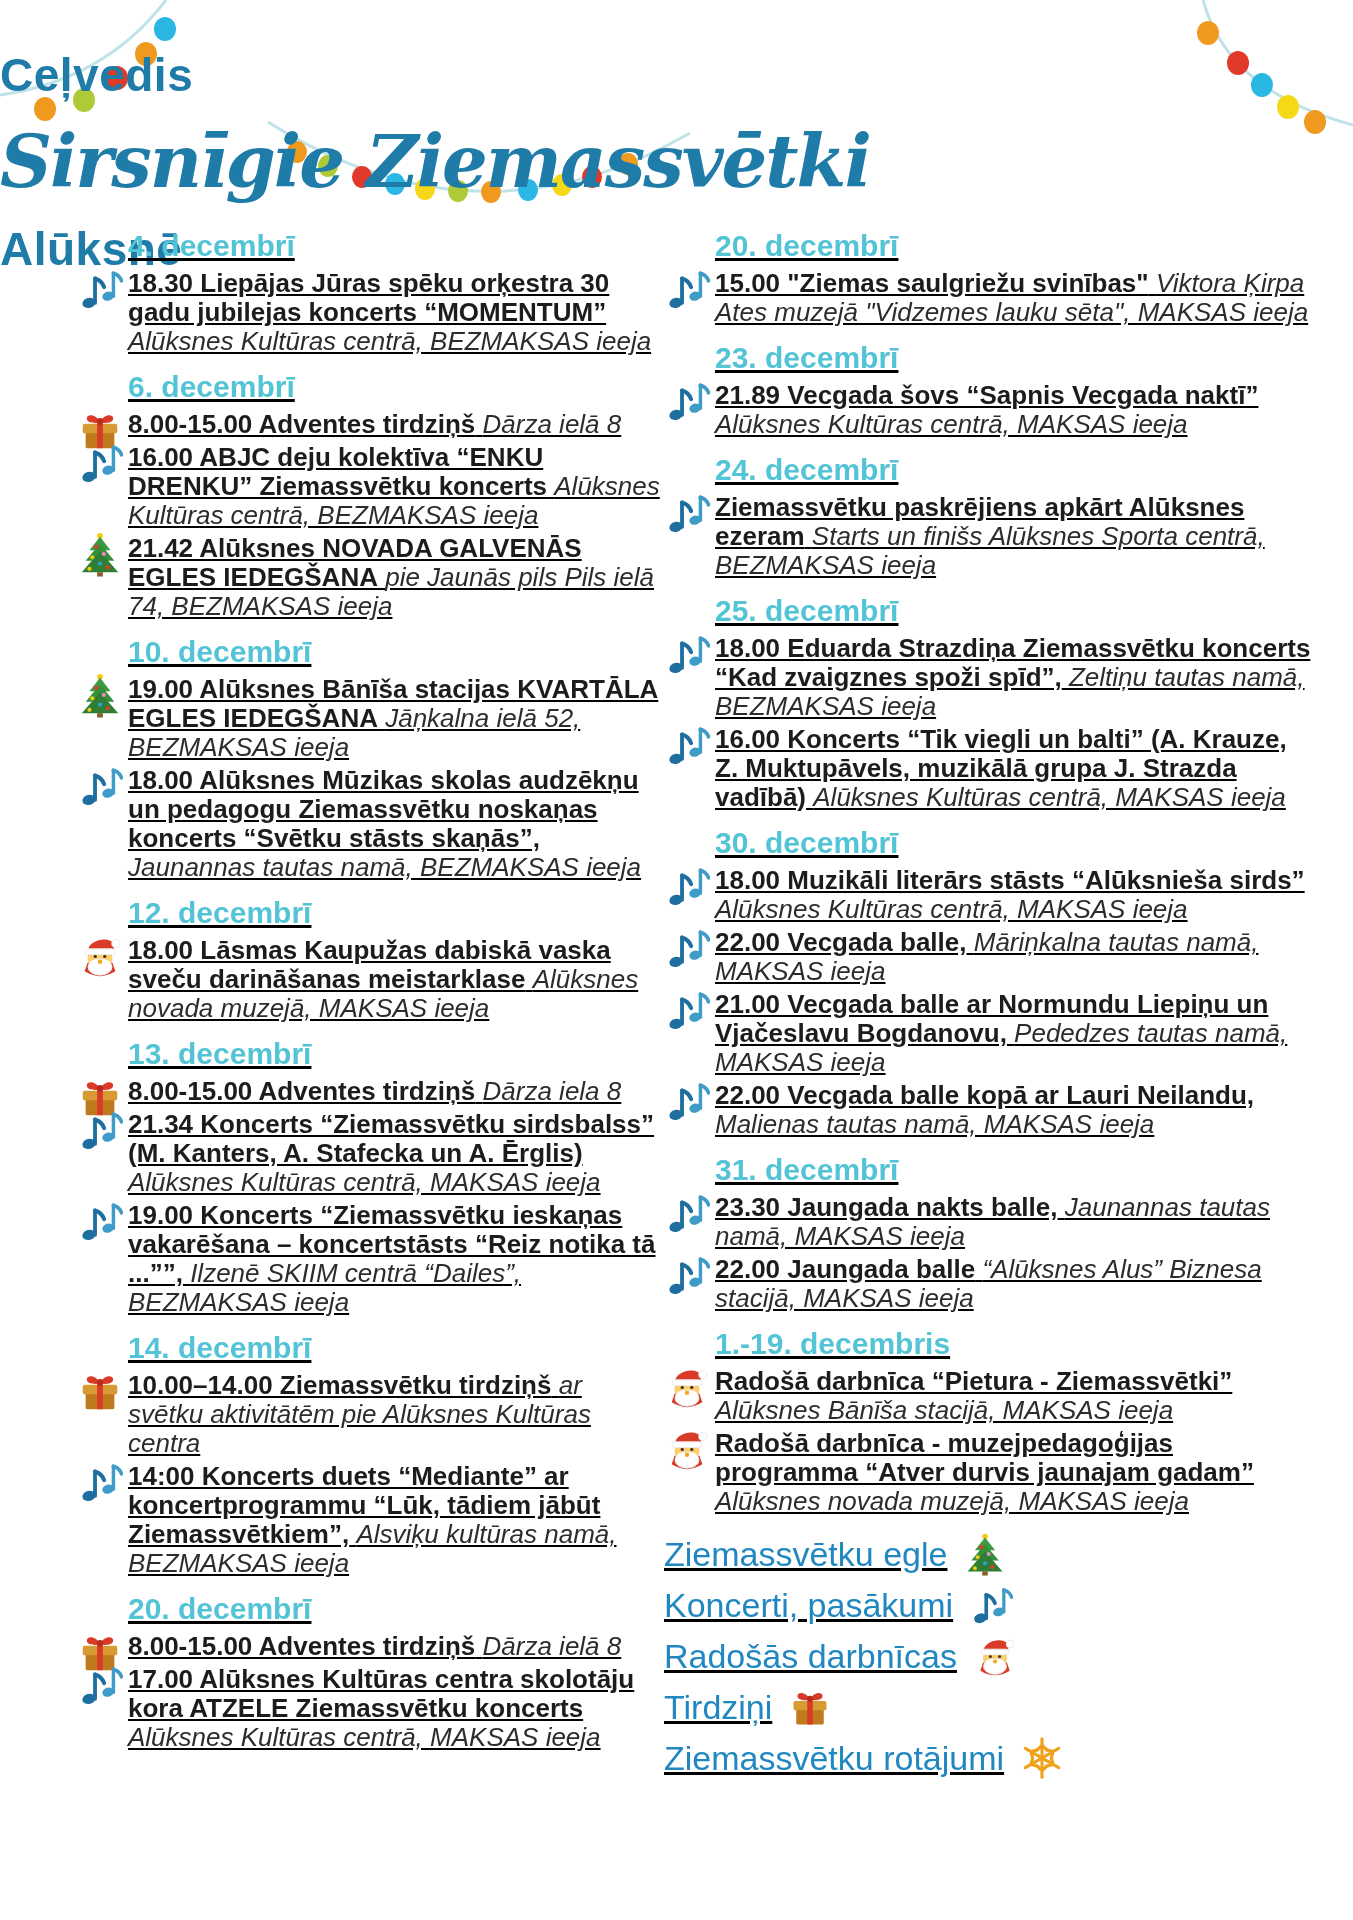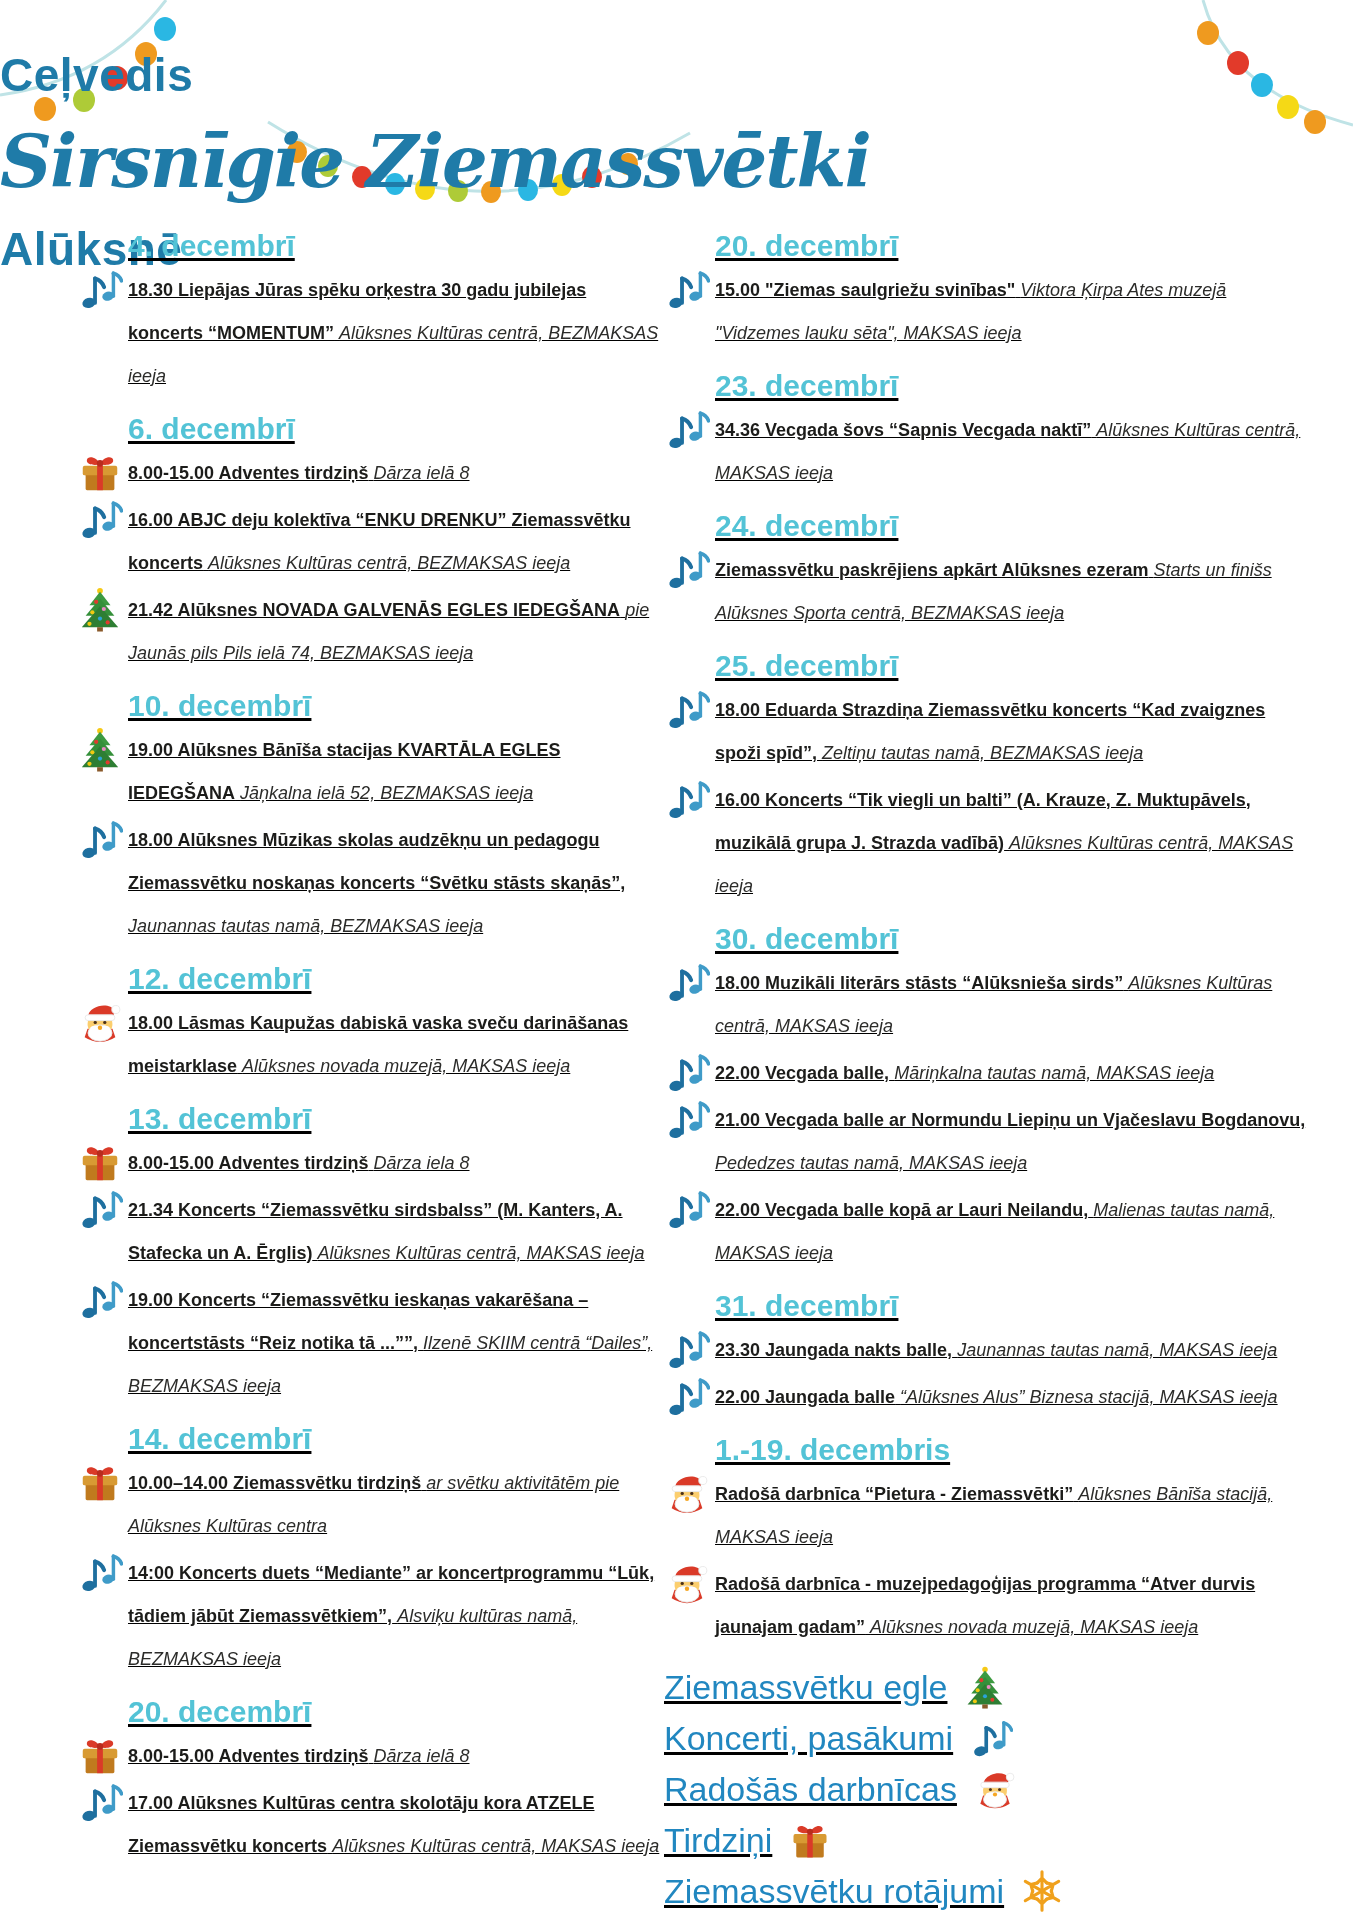--- a/index.html
+++ b/index.html
@@ -38,21 +38,21 @@
   .date-heading{
     margin:13px 0 5px 51px;
     font-size:30px;font-weight:700;line-height:36px;
     color:var(--date-teal);
   }
   .section:first-child .date-heading{margin-top:6px;}
   .event{
     position:relative;
     padding-left:51px;
     margin:0 0 4px 0;
-    font-size:18px;line-height:43px;
+    font-size:26px;line-height:29px;
   }
   .event .icon{
     position:absolute;left:0;top:-3px;width:46px;height:46px;display:block;
   }
   .event .icon svg{width:46px;height:46px;display:block;}
   .ev-bold{font-weight:700;color:var(--text);}
   .ev-italic{font-style:italic;font-weight:400;color:var(--italic);}
   
   .legend{
     margin-top:16px;
@@ -399,21 +399,21 @@
     <span class="icon">
                 <svg viewBox="0 0 48 48" xmlns="http://www.w3.org/2000/svg">
     <ellipse cx="12.5" cy="38.5" rx="7" ry="5.2" transform="rotate(-16 12.5 38.5)" fill="#1e6f9f"></ellipse>
     <path d="M18.8 38.5 V13" stroke="#1e6f9f" stroke-width="4" stroke-linecap="round" fill="none"></path>
     <path d="M18.8 13 q7 2 9.5 9" stroke="#1e6f9f" stroke-width="4.2" stroke-linecap="round" fill="none"></path>
     <ellipse cx="32.5" cy="31.5" rx="6.2" ry="4.7" transform="rotate(-16 32.5 31.5)" fill="#3f9bc8"></ellipse>
     <path d="M38 31.5 V7.5" stroke="#3f9bc8" stroke-width="3.6" stroke-linecap="round" fill="none"></path>
     <path d="M38 7.5 q6.5 2 8.5 8" stroke="#3f9bc8" stroke-width="3.8" stroke-linecap="round" fill="none"></path>
   </svg>
               </span>
-    <span class="ev-bold">34.36 Vecgada šovs “Sapnis Vecgada naktī”</span>
+    <span class="ev-bold">21.89 Vecgada šovs “Sapnis Vecgada naktī”</span>
     <span class="ev-italic">Alūksnes Kultūras centrā, MAKSAS ieeja</span>
   </div>
 </div>
   </div>
 
   <div class="section">
     <div class="date-heading">24. decembrī</div>
     <div class="events">
   <div class="event">
     <span class="icon">

